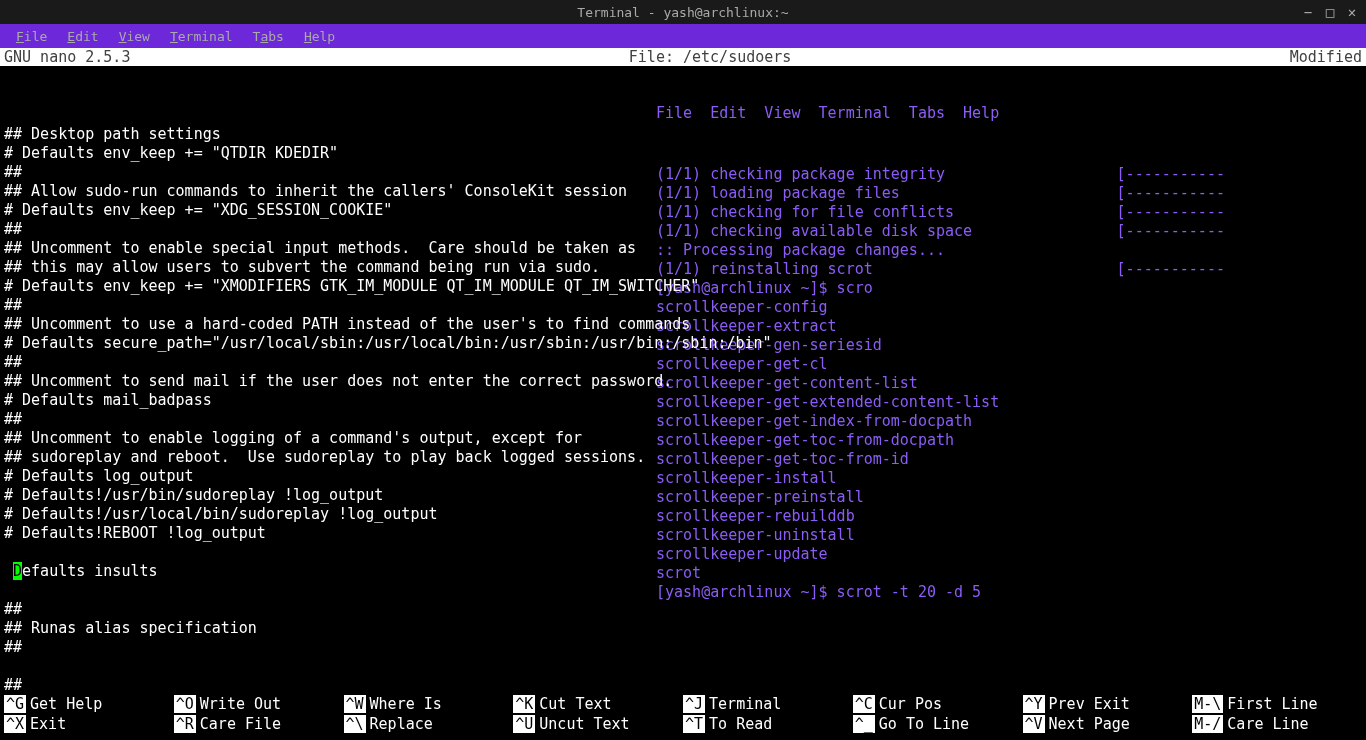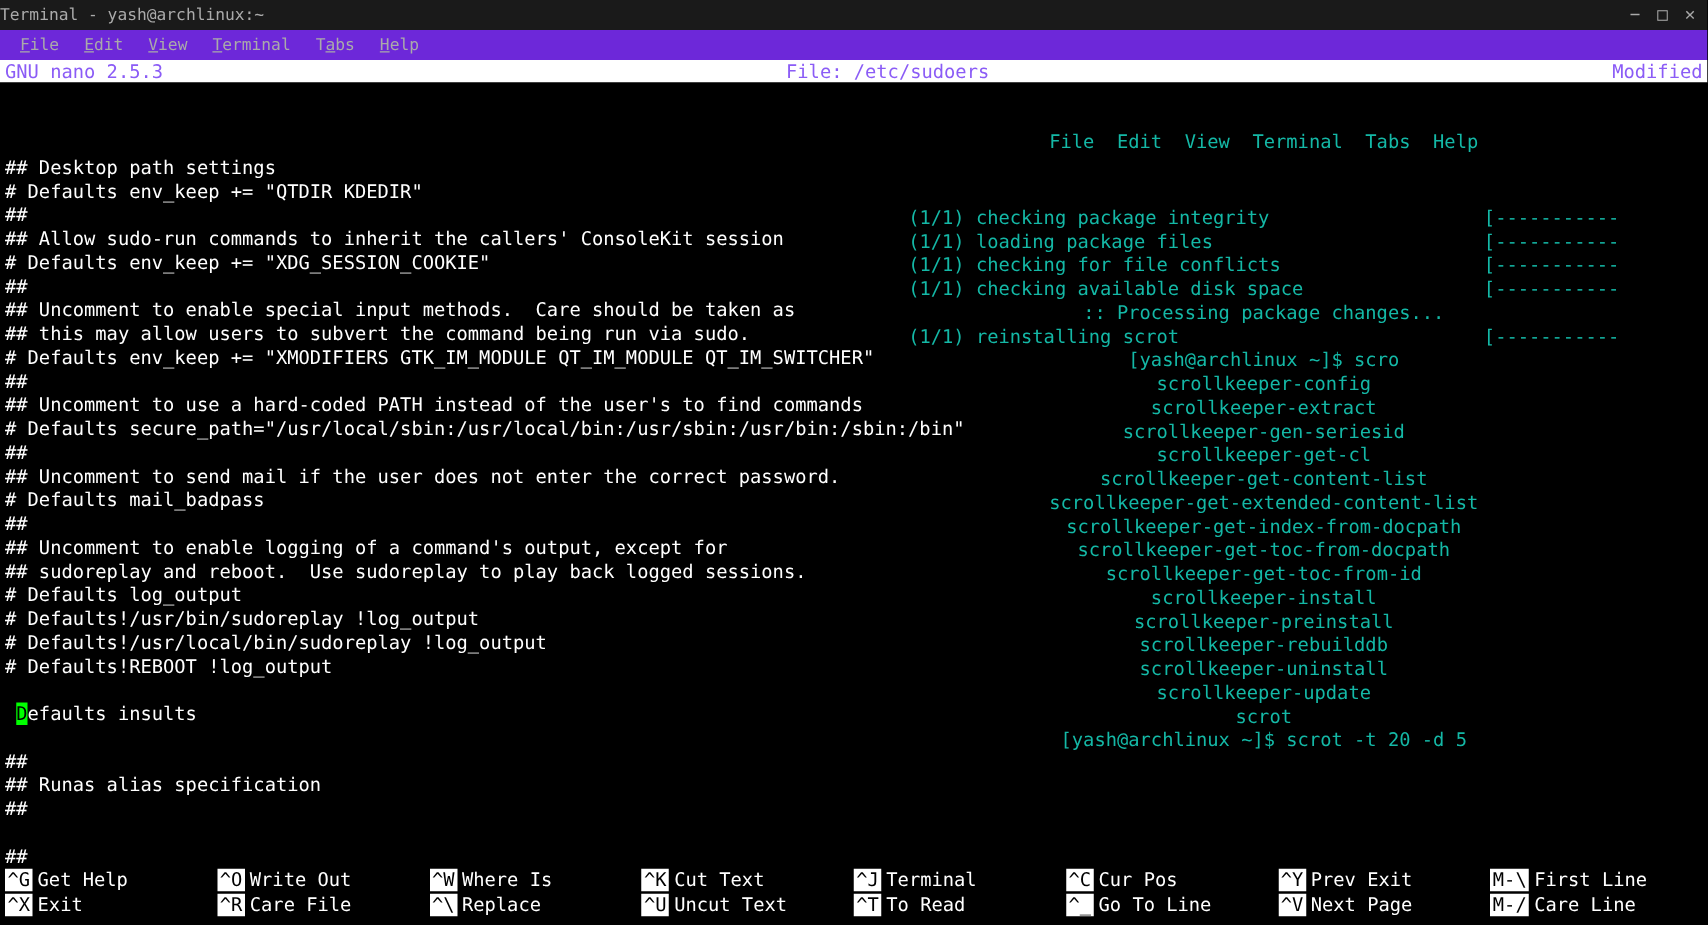--- a/index.html
+++ b/index.html
@@ -20,20 +20,21 @@
       width: 100%;
       height: 100%;
       display: flex;
       flex-direction: column;
     }
     .titlebar {
       background: #1a1a1a;
       height: 24px;
       display: flex;
       align-items: center;
+      justify-content: center;
       position: relative;
       color: #aaaaaa;
       font-size: 13px;
     }
     .titlebar-controls {
       position: absolute;
       right: 6px;
       display: flex;
       gap: 6px;
       align-items: center;
@@ -57,21 +58,21 @@
     }
     .menu-item {
       padding: 2px 8px;
       cursor: pointer;
     }
     .menu-item .underline {
       text-decoration: underline;
     }
     .nano-header {
       background: #ffffff;
-      color: #8b5cf6;
+      color: #404040;
       height: 18px;
       display: flex;
       align-items: center;
       justify-content: space-between;
       padding: 0 4px;
       font-weight: normal;
       font-size: 15px;
     }
     .terminal-content {
       flex: 1;
@@ -111,27 +112,26 @@
     }
     .cursor {
       background: #00ff00;
       color: #000000;
     }
     .bg-terminal2 {
       position: absolute;
       right: 0px;
       top: 0px;
       width: 710px;
-      color: #14b8a6;
+      color: #8b5cf6;
       z-index: 1;
       font-family: monospace;
       font-size: 15px;
       line-height: 19px;
       white-space: pre;
-      text-align: center;
     }
   </style>
 </head>
 <body>
 
 <div class="window">
   <div class="titlebar">
     <span>Terminal - yash@archlinux:~</span>
     <div class="titlebar-controls">
       <span class="titlebar-btn">−</span>

